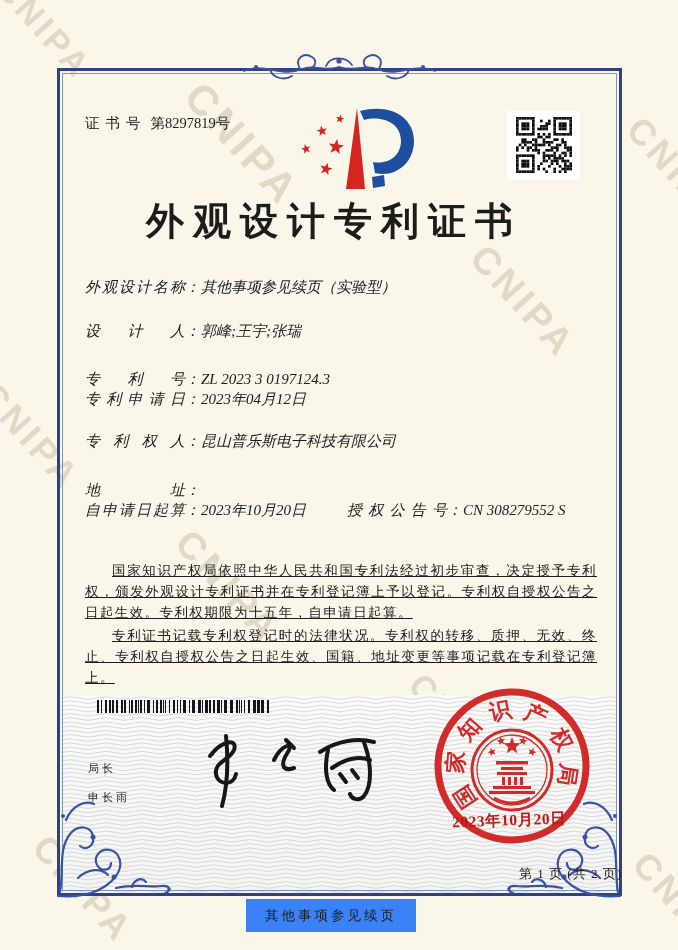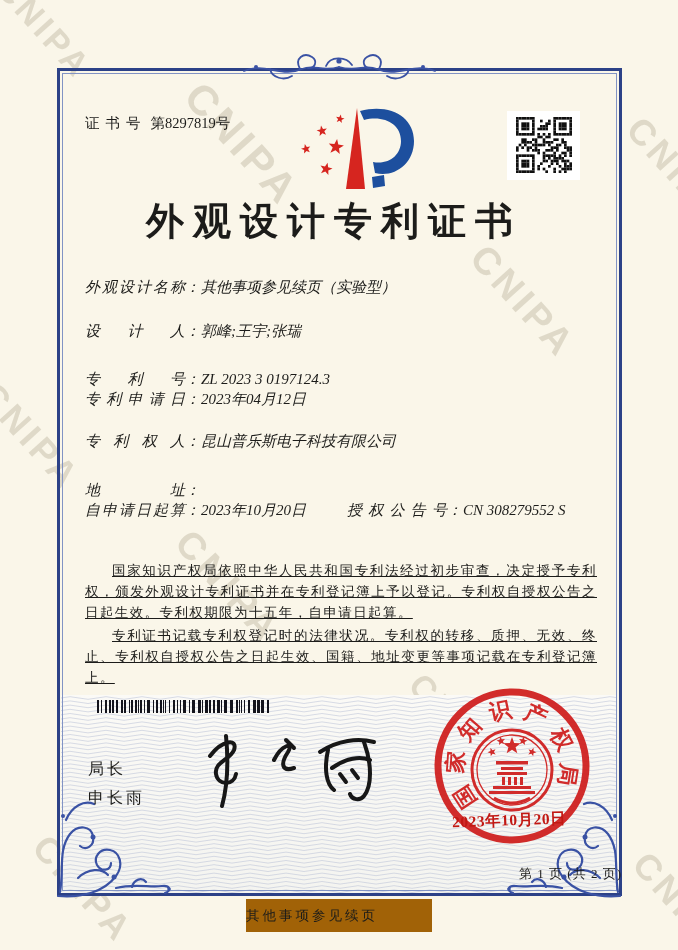--- a/index.html
+++ b/index.html
@@ -45,35 +45,35 @@
   .m1{margin-bottom:24px}.m2{margin-bottom:28px}.m3{}
   .m4{margin-bottom:22px}.m5{margin-bottom:29px}
   .addr .fval{width:382px;}
   .gr-val1{width:146px;}
   .paras{
     position:absolute;left:85px;top:560px;width:512px;
     font-size:13.5px;line-height:21px;letter-spacing:1.4px;text-align:justify;
   }
   .paras p{margin:0 0 2px;text-indent:2em;text-decoration:underline;}
   .barcode{position:absolute;left:97px;top:700px;}
-  .signer{position:absolute;left:88px;top:754px;font-size:16px;line-height:29px;letter-spacing:3px;}
+  .signer{position:absolute;left:88px;top:754px;font-size:11px;line-height:29px;letter-spacing:3px;}
   .signature{position:absolute;left:190px;top:730px;}
   .sealwrap{position:absolute;left:430px;top:682px;opacity:.93;}
   .sealdate{
     position:absolute;left:452px;top:810px;width:130px;
     color:#c21813;font-size:15.5px;font-weight:600;letter-spacing:.5px;
     transform:rotate(-2deg);
   }
   .pagefoot{
     position:absolute;left:57px;top:865px;width:565px;text-align:right;
     font-size:13px;letter-spacing:1px;
   }
   .contbox{
-    position:absolute;left:246px;top:899px;width:186px;height:33px;
-    background:#a16207;text-align:left;line-height:33px;
+    position:absolute;left:246px;top:899px;width:170px;height:33px;
+    background:#3b82f6;text-align:center;line-height:33px;
     font-size:13.5px;letter-spacing:3px;
   }
   .orn{position:absolute;pointer-events:none;}
   .fl-right{transform:scaleX(-1);}
 </style>
 </head>
 <body>
 
 <div class="page">
 

